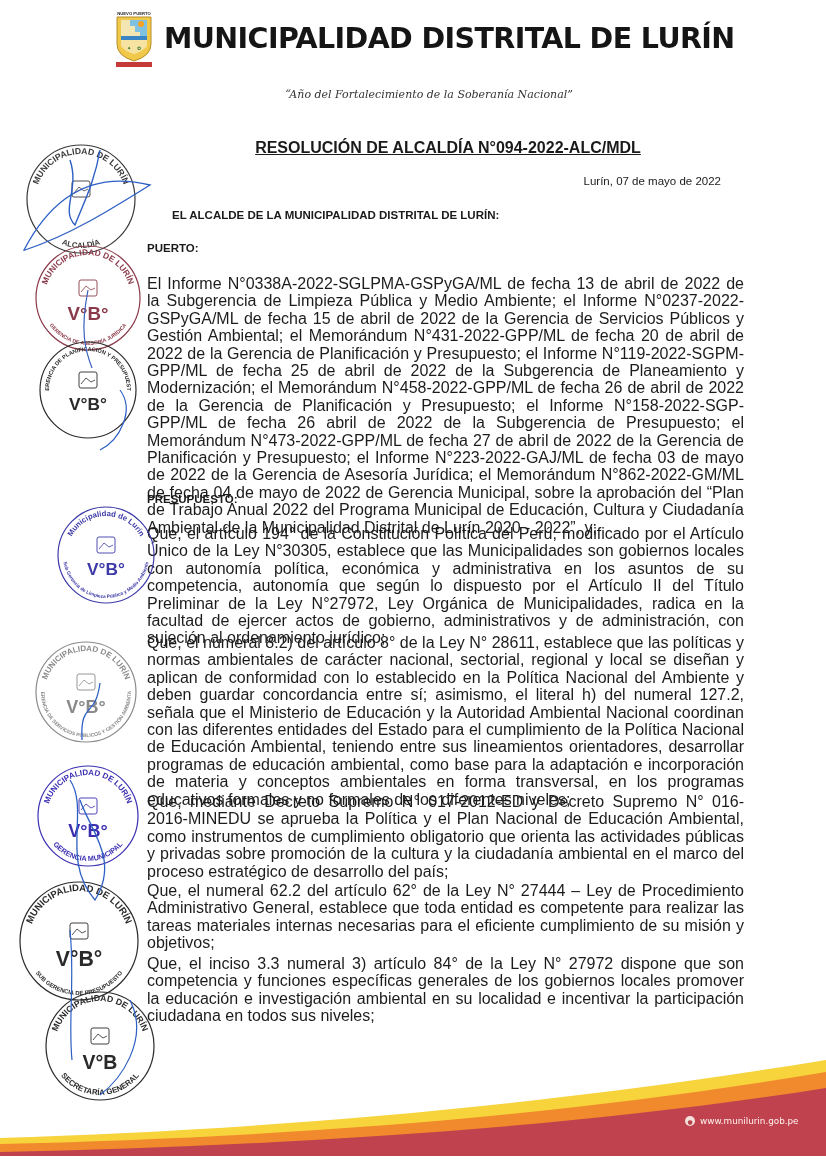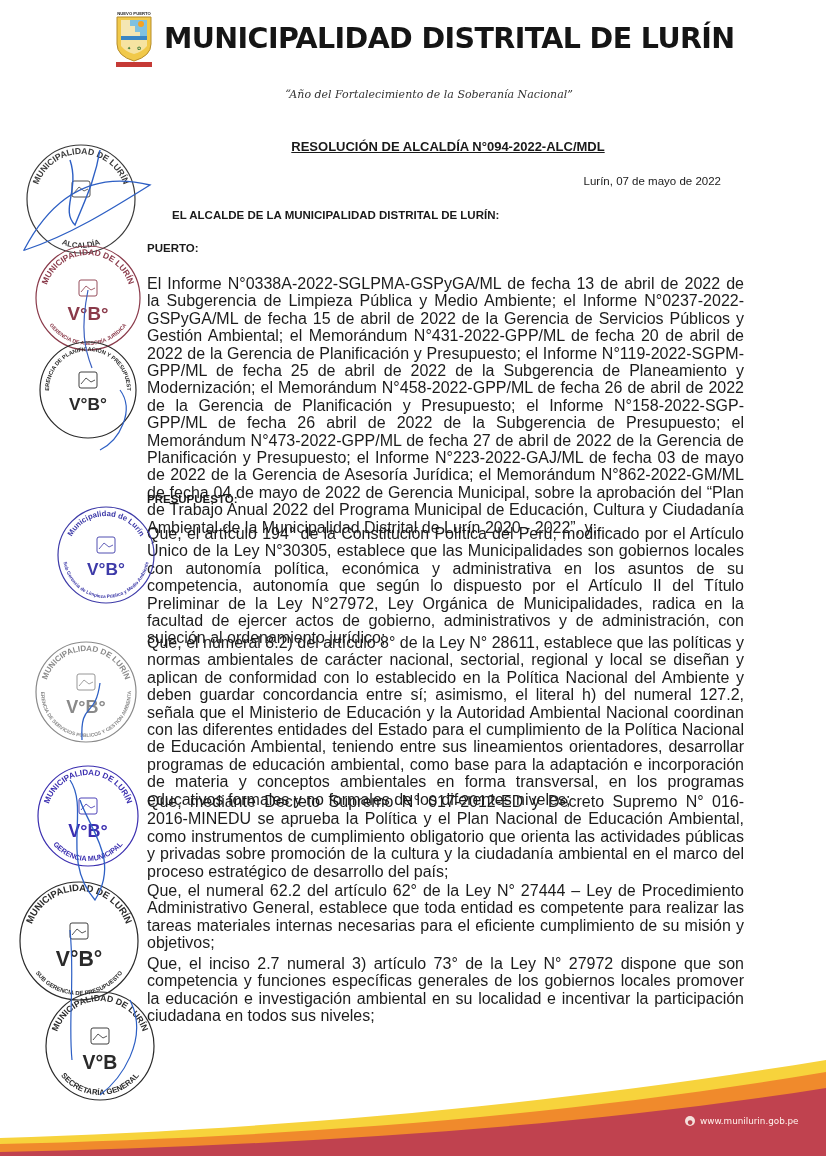--- a/index.html
+++ b/index.html
@@ -4,21 +4,21 @@
   <style>
     html, body { margin:0; padding:0; background:#ffffff; }
     body { width:826px; height:1168px; position:relative; overflow:hidden; font-family:"Liberation Sans", sans-serif; color:#1a1a1a; }
     .page { position:absolute; left:0; top:0; width:826px; height:1007px; background:#fff; }
 
     
     .crest { position:absolute; left:112px; top:10px; width:44px; height:58px; }
     .brand { position:absolute; left:164px; top:22px; font-family:"DejaVu Sans", sans-serif; font-weight:bold; font-size:28.5px; letter-spacing:-0.6px; color:#151515; white-space:nowrap; }
     .motto { position:absolute; left:16px; width:826px; top:88px; text-align:center; font-family:"DejaVu Serif", serif; font-style:italic; font-size:11px; color:#333; }
 
-    .res-title { position:absolute; left:0; width:826px; top:139px; text-align:center; padding-left:70px; box-sizing:border-box; font-weight:bold; font-size:13px; text-decoration:underline; }
+    .res-title { position:absolute; left:0; width:826px; top:139px; text-align:center; padding-left:70px; box-sizing:border-box; font-weight:bold; font-size:16px; text-decoration:underline; }
     .date { position:absolute; right:105px; top:175px; font-size:11.5px; }
     .alcalde { position:absolute; left:147px; top:209px; font-weight:bold; font-size:11.5px;margin-left:25px; }
     .sec { position:absolute; left:147px; font-weight:bold; font-size:11.5px; }
 
     .para { position:absolute; left:147px; width:597px; font-size:16px; line-height:17.4px; text-align:justify; color:#1c1c1c; }
 
     
     .stamp { position:absolute; }
 
     
@@ -53,21 +53,21 @@
   <div class="alcalde">EL ALCALDE DE LA MUNICIPALIDAD DISTRITAL DE LURÍN:</div>
 
   <div class="sec" style="top:242px;">PUERTO:</div>
   <div class="para" style="top:275px;">El Informe N°0338A-2022-SGLPMA-GSPyGA/ML de fecha 13 de abril de 2022 de la Subgerencia de Limpieza Pública y Medio Ambiente; el Informe N°0237-2022-GSPyGA/ML de fecha 15 de abril de 2022 de la Gerencia de Servicios Públicos y Gestión Ambiental; el Memorándum N°431-2022-GPP/ML de fecha 20 de abril de 2022 de la Gerencia de Planificación y Presupuesto; el Informe N°119-2022-SGPM-GPP/ML de fecha 25 de abril de 2022 de la Subgerencia de Planeamiento y Modernización; el Memorándum N°458-2022-GPP/ML de fecha 26 de abril de 2022 de la Gerencia de Planificación y Presupuesto; el Informe N°158-2022-SGP-GPP/ML de fecha 26 abril de 2022 de la Subgerencia de Presupuesto; el Memorándum N°473-2022-GPP/ML de fecha 27 de abril de 2022 de la Gerencia de Planificación y Presupuesto; el Informe N°223-2022-GAJ/ML de fecha 03 de mayo de 2022 de la Gerencia de Asesoría Jurídica; el Memorándum N°862-2022-GM/ML de fecha 04 de mayo de 2022 de Gerencia Municipal, sobre la aprobación del “Plan de Trabajo Anual 2022 del Programa Municipal de Educación, Cultura y Ciudadanía Ambiental de la Municipalidad Distrital de Lurín 2020 - 2022”, y;</div>
 
   <div class="sec" style="top:493px;">PRESUPUESTO:</div>
   <div class="para" style="top:525px;">Que, el artículo 194° de la Constitución Política del Perú, modificado por el Artículo Único de la Ley N°30305, establece que las Municipalidades son gobiernos locales con autonomía política, económica y administrativa en los asuntos de su competencia, autonomía que según lo dispuesto por el Artículo II del Título Preliminar de la Ley N°27972, Ley Orgánica de Municipalidades, radica en la facultad de ejercer actos de gobierno, administrativos y de administración, con sujeción al ordenamiento jurídico;</div>
   <div class="para" style="top:634px;">Que, el numeral 8.2) del artículo 8° de la Ley N° 28611, establece que las políticas y normas ambientales de carácter nacional, sectorial, regional y local se diseñan y aplican de conformidad con lo establecido en la Política Nacional del Ambiente y deben guardar concordancia entre sí; asimismo, el literal h) del numeral 127.2, señala que el Ministerio de Educación y la Autoridad Ambiental Nacional coordinan con las diferentes entidades del Estado para el cumplimiento de la Política Nacional de Educación Ambiental, teniendo entre sus lineamientos orientadores, desarrollar programas de educación ambiental, como base para la adaptación e incorporación de materia y conceptos ambientales en forma transversal, en los programas educativos formales y no formales de los diferentes niveles;</div>
   <div class="para" style="top:793px;">Que, mediante Decreto Supremo N° 017-2012-ED y Decreto Supremo N° 016-2016-MINEDU se aprueba la Política y el Plan Nacional de Educación Ambiental, como instrumentos de cumplimiento obligatorio que orienta las actividades públicas y privadas sobre promoción de la cultura y la ciudadanía ambiental en el marco del proceso estratégico de desarrollo del país;</div>
   <div class="para" style="top:882px;">Que, el numeral 62.2 del artículo 62° de la Ley N° 27444 – Ley de Procedimiento Administrativo General, establece que toda entidad es competente para realizar las tareas materiales internas necesarias para el eficiente cumplimiento de su misión y objetivos;</div>
-  <div class="para" style="top:955px;">Que, el inciso 2.7 numeral 3) artículo 73° de la Ley N° 27972 dispone que son competencia y funciones específicas generales de los gobiernos locales promover la educación e investigación ambiental en su localidad e incentivar la participación ciudadana en todos sus niveles;</div>
+  <div class="para" style="top:955px;">Que, el inciso 3.3 numeral 3) artículo 84° de la Ley N° 27972 dispone que son competencia y funciones específicas generales de los gobiernos locales promover la educación e investigación ambiental en su localidad e incentivar la participación ciudadana en todos sus niveles;</div>
 
   <svg class="stamp" style="left:20px;top:143px;width:122px;height:112px;">
       <circle cx="61" cy="56" r="54" fill="none" stroke="#3a3a3a" stroke-width="1.2"></circle>
       <defs>
         <path id="sp0t" d="M 16 56 A 45 45 0 0 1 106 56"></path>
         <path id="sp0b" d="M 12 56 A 49 49 0 0 0 110 56"></path>
       </defs>
       <text font-size="8.709677419354838" font-family="Liberation Sans, sans-serif" font-weight="bold" fill="#3a3a3a" text-anchor="middle"><textPath xlink:href="#sp0t" startOffset="50%">MUNICIPALIDAD DE LURÍN</textPath></text>
       <text font-size="7.838709677419354" font-family="Liberation Sans, sans-serif" font-weight="bold" fill="#3a3a3a" text-anchor="middle"><textPath xlink:href="#sp0b" startOffset="50%">ALCALDÍA</textPath></text>
       <rect x="52" y="38" width="18" height="16" rx="2" fill="none" stroke="#3a3a3a" stroke-width="0.9"></rect>

